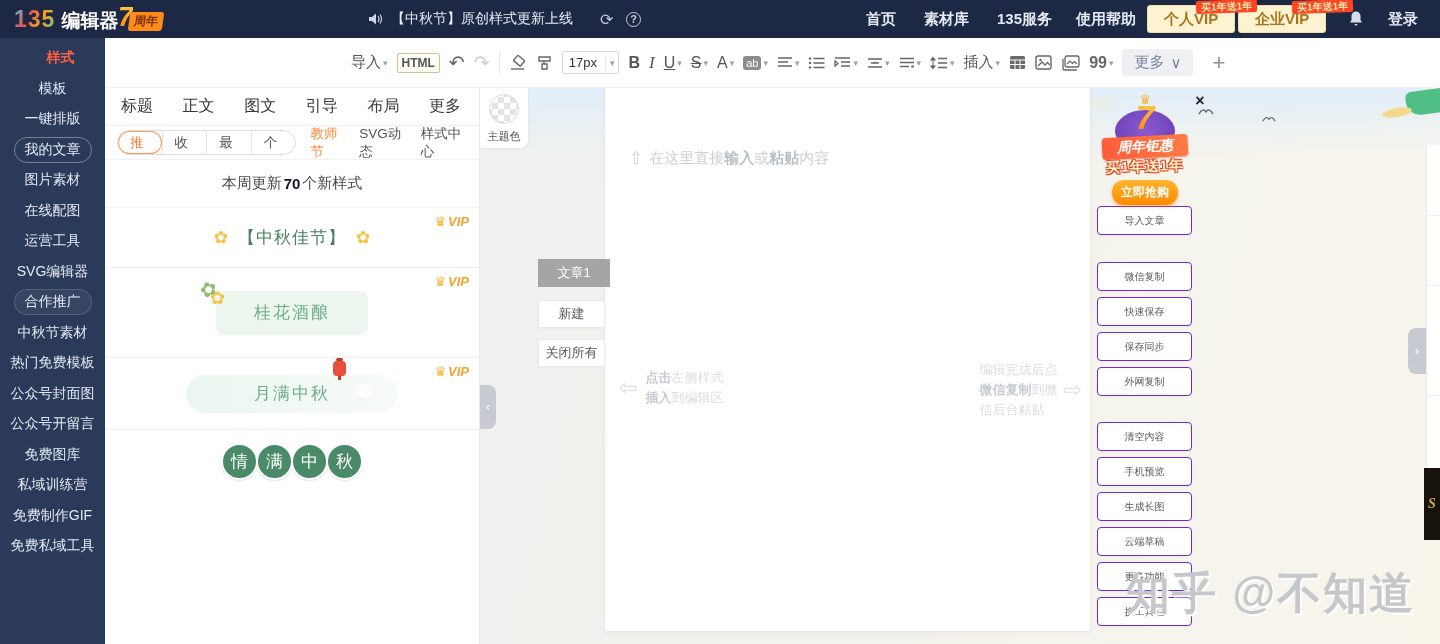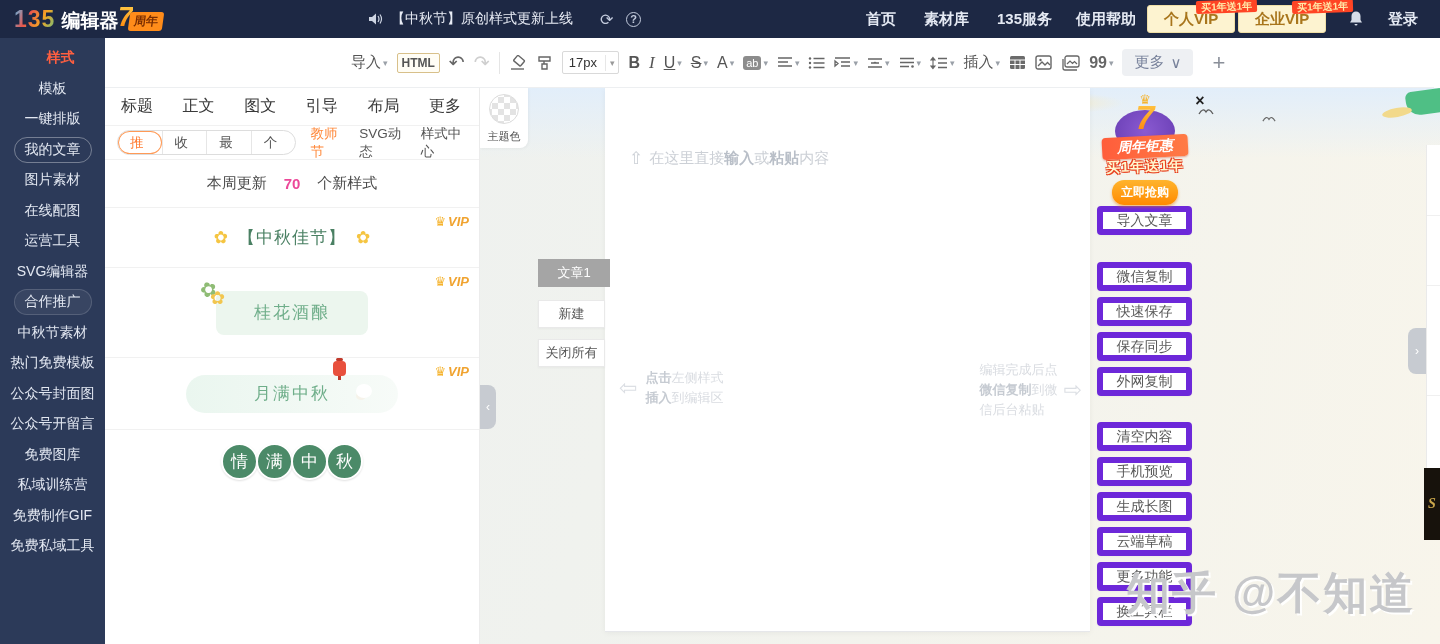--- a/index.html
+++ b/index.html
@@ -89,22 +89,22 @@
   .cb { width:13px; height:13px; border:1px solid #bbb; border-radius:2px; background:#fff; }
   .p-comp { margin-left:26px; font-size:14px; color:#ff8a3c; cursor:pointer; }
   .p-filter-row { height:34px; display:flex; align-items:center; padding:0 12px; border-bottom:1px solid #f1f1f1; }
   .capsule { display:flex; border:1px solid #ddd; border-radius:15px; overflow:hidden; height:25px; }
   .capsule span { padding:0 12px; line-height:23px; font-size:13.5px; color:#555; border-left:1px solid #e6e6e6; cursor:pointer; }
   .capsule span:first-child { border-left:none; box-shadow:inset 0 0 0 1px #ff9a56; border-radius:15px; color:#ff7a30; }
   .p-link { font-size:13.5px; color:#555; margin-left:14px; cursor:pointer; }
   .p-link.hot { color:#ff8a3c; }
   .p-list { position:relative; }
   .p-row { position:relative; border-bottom:1px solid #f1f1f1; cursor:pointer; }
-  .update-row { height:48px; display:flex; align-items:center; justify-content:center; font-size:15px; color:#4a4a4a; gap:16px; }
-  .update-count { color:#ec4899; font-weight:bold; padding:0 1px; }
+  .update-row { height:48px; display:flex; align-items:center; justify-content:center; font-size:15px; color:#4a4a4a; gap:1px; }
+  .update-count { color:#0f172a; font-weight:bold; padding:0 1px; }
   .vip-badge { position:absolute; right:10px; top:6px; display:flex; align-items:center; gap:2px;
      color:#f0a32f; font-size:13px; font-weight:bold; font-style:italic; }
   .vip-badge .crown { font-style:normal; font-size:13px; color:#f5b32d; }
   .row1 { height:60px; display:flex; align-items:center; justify-content:center; gap:10px; }
   .row1 .festival { color:#4a8063; font-size:17px; letter-spacing:1px; }
   .flower { color:#f5c542; font-size:17px; }
   .row2 { height:146px; text-align:center; padding-top:12px; }
   .moon { width:46px; height:46px; border-radius:50%; margin:0 auto; position:relative;
      background:radial-gradient(circle at 62% 62%, #f9d96e 0%, #f6ca4e 65%, #eeba34 100%);
      box-shadow:0 8px 10px -5px rgba(238,196,92,.8); }
@@ -153,22 +153,22 @@
   
   .article-tab { position:absolute; left:538px; top:247px; width:72px; height:28px; background:#a5a5a5; color:#fff;
      font-size:13px; display:flex; align-items:center; justify-content:center; z-index:6; cursor:pointer;margin-top:12px; }
   .side-btn { position:absolute; left:538px; width:67px; height:28px; background:#fff; border:1px solid #e9e9e9;
      color:#555; font-size:13px; display:flex; align-items:center; justify-content:center; z-index:6; cursor:pointer;
      box-shadow:0 1px 2px rgba(0,0,0,.04); }
   .collapse-left { position:absolute; left:480px; top:385px; width:16px; height:44px; background:#c7cbd1;
      border-radius:0 8px 8px 0; color:#fff; display:flex; align-items:center; justify-content:center; font-size:12px; z-index:6; cursor:pointer; }
 
   
-  .r-btn { position:absolute; left:1097px; width:95px; height:29px; background:#fff; border:6px solid #6d28d9;
-     border-radius:4px; color:#595959; font-size:14px; display:flex; align-items:center; justify-content:center;
+  .r-btn { position:absolute; left:1097px; width:95px; height:29px; background:#fff; border:1px solid #6d28d9;
+     border-radius:4px; color:#595959; font-size:10px; display:flex; align-items:center; justify-content:center;
      z-index:8; cursor:pointer; box-shadow:0 1px 2px rgba(0,0,0,.03); }
   .promo { position:absolute; left:1096px; top:96px; width:98px; height:110px; z-index:9; text-align:center; cursor:pointer; }
   .promo-blob { position:absolute; left:19px; top:14px; width:60px; height:42px; background:radial-gradient(circle,#8a5ad1,#6a3fb5); border-radius:50%; }
   .promo-crown { position:absolute; left:0; right:0; top:-4px; color:#f5b32d; font-size:13px; }
   .promo-7 { position:absolute; left:0; right:0; top:2px; font-size:34px; font-weight:bold; font-style:italic;
      background:linear-gradient(180deg,#ffd24d,#ff7a00); -webkit-background-clip:text; background-clip:text; color:transparent; }
   .promo-t1 { position:absolute; left:6px; top:40px; width:86px; background:linear-gradient(90deg,#ff5d3b,#ff7a45);
      color:#fff; font-weight:bold; font-style:italic; font-size:14px; padding:2px 0; border-radius:4px;
      transform:rotate(-3deg); box-shadow:0 1px 2px rgba(200,50,20,.4); }
   .promo-t2 { position:absolute; left:-2px; top:62px; width:102px; color:#fff7cf; font-weight:bold; font-size:14px;

